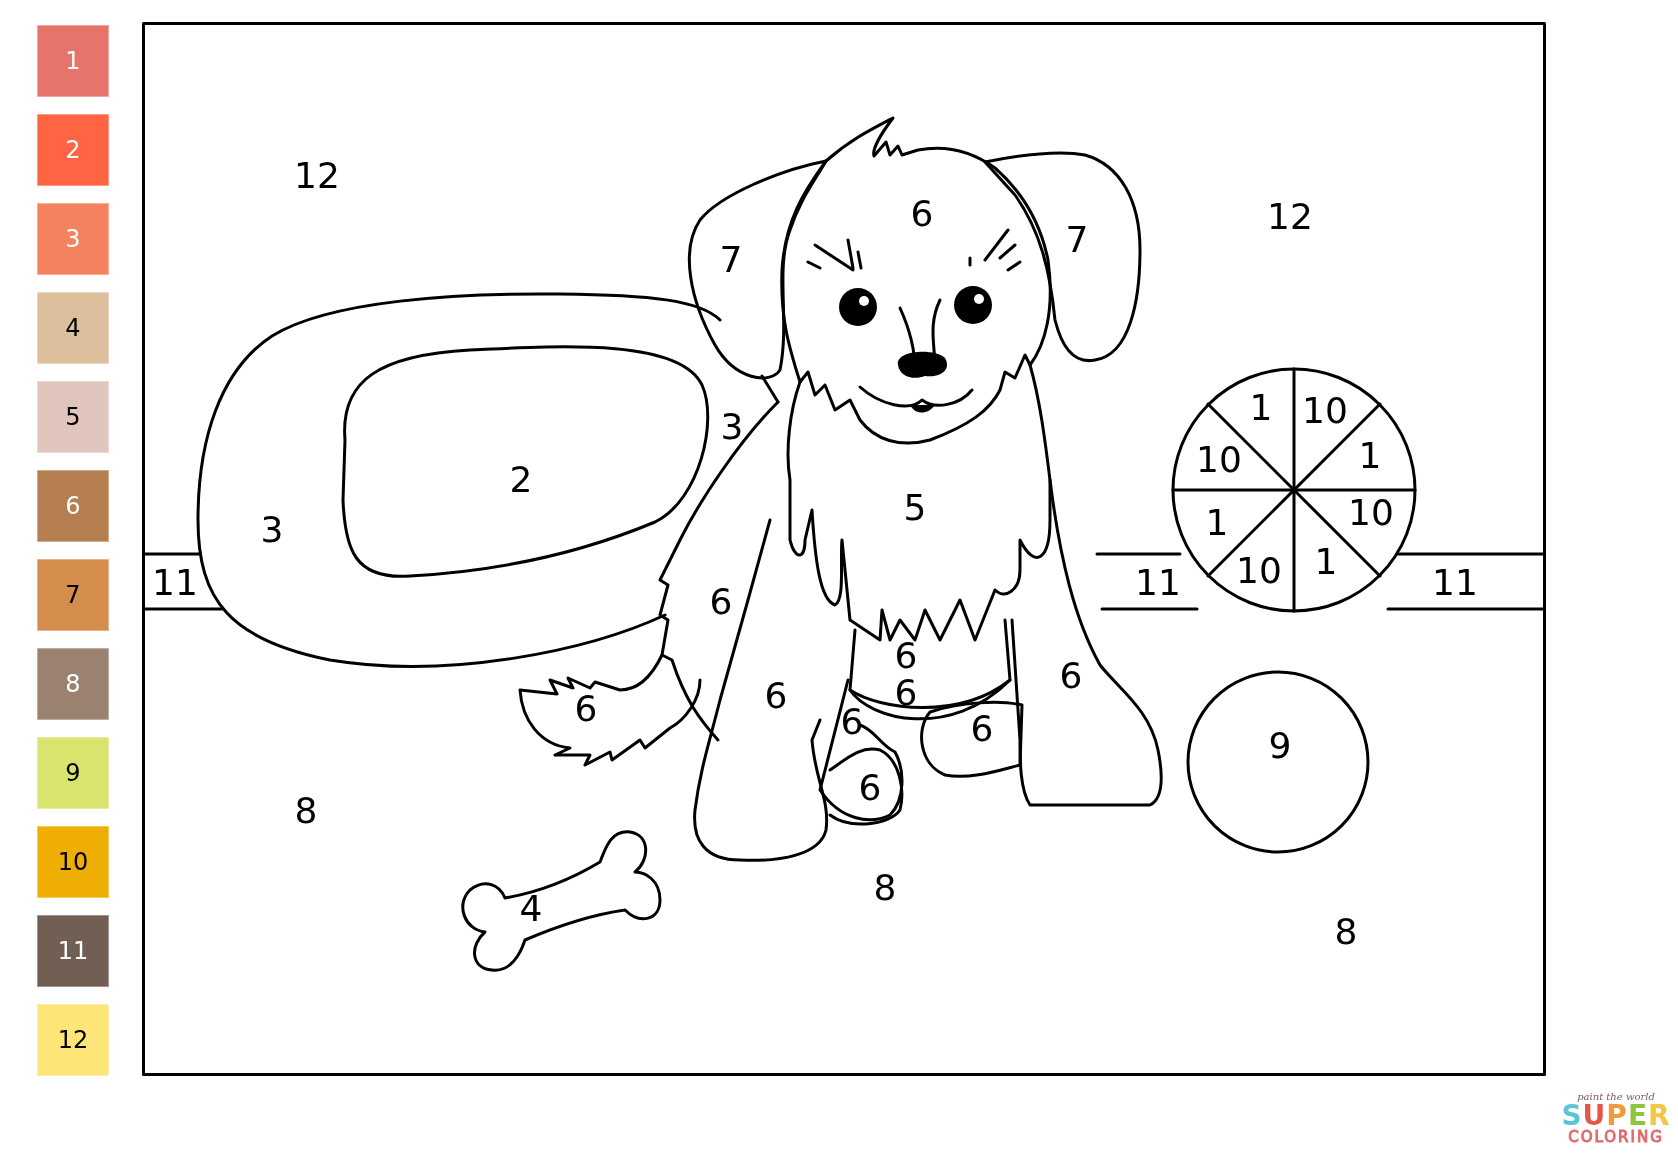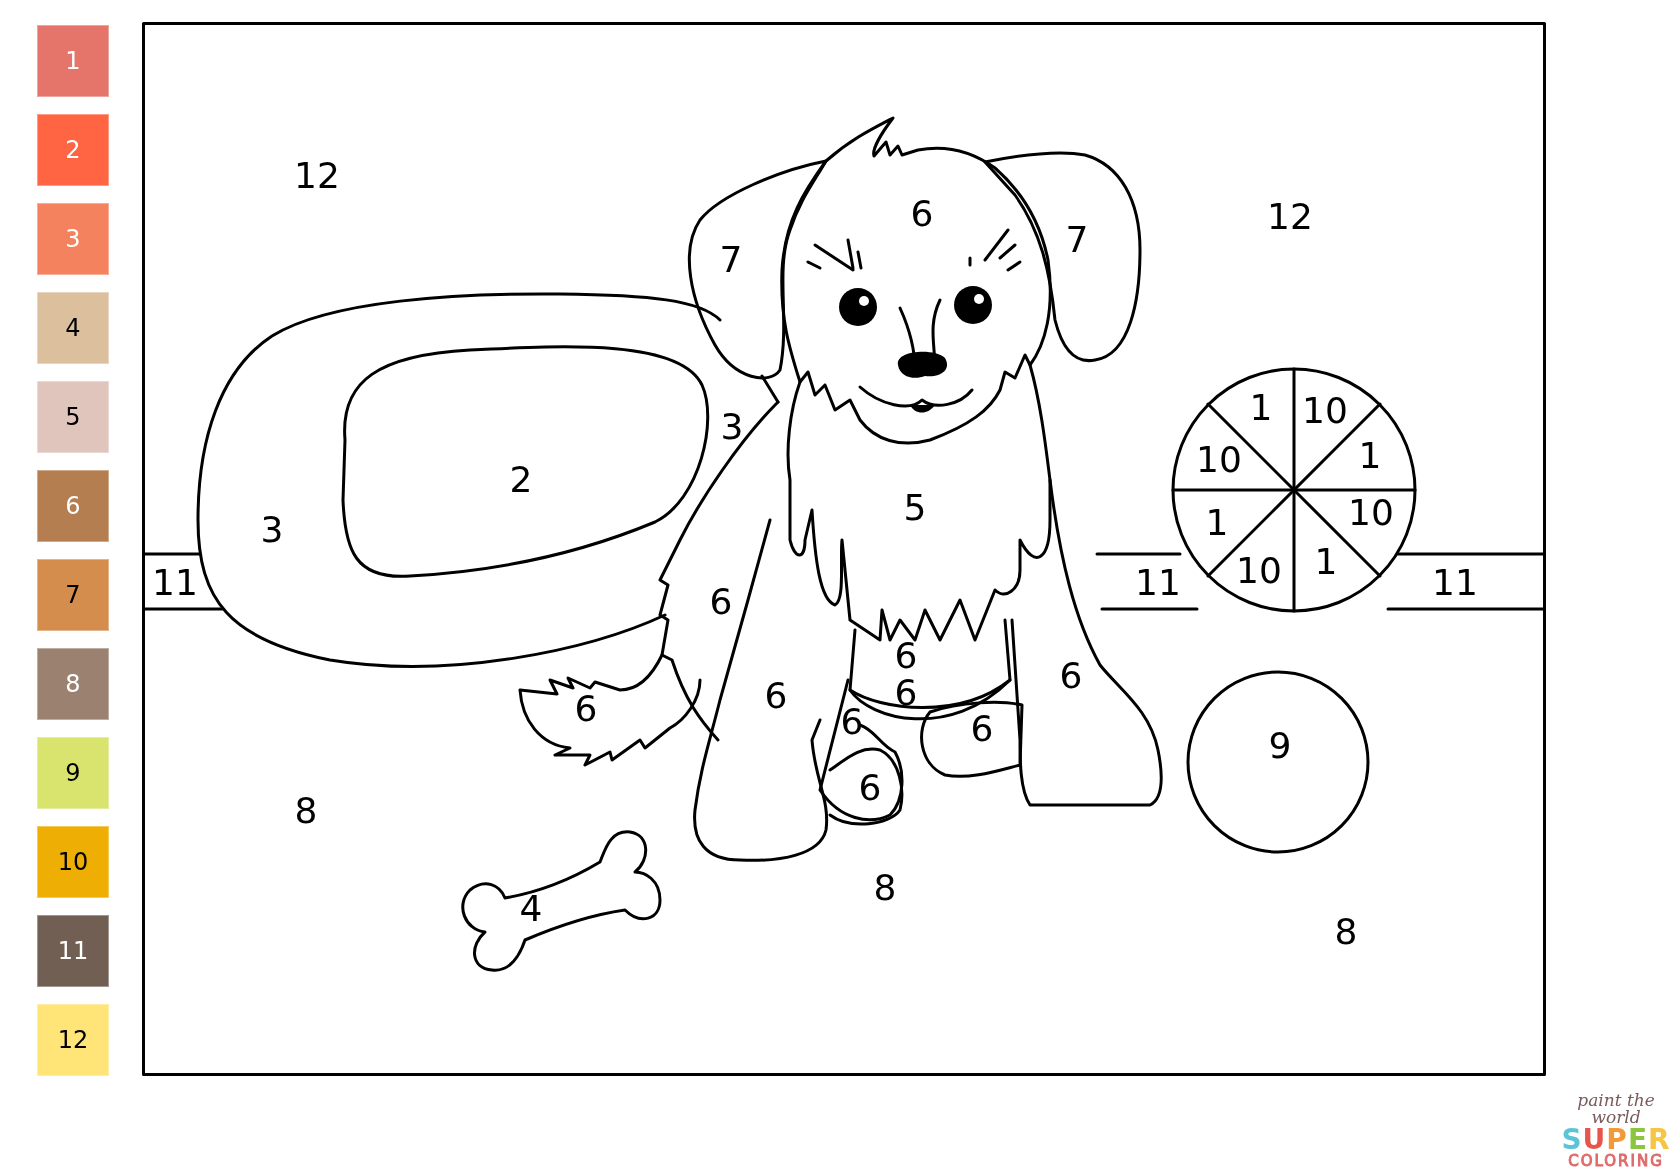--- a/index.html
+++ b/index.html
@@ -2,21 +2,21 @@
 <html><head>
 <meta charset="utf-8">
 <style>
   html,body{margin:0;padding:0;background:#fff;}
   body{width:1678px;height:1176px;position:relative;overflow:hidden;font-family:"DejaVu Sans","Liberation Sans",sans-serif;}
   .palette{position:absolute;left:37px;top:25px;width:72px;}
   .swatch{position:absolute;left:0;width:72px;height:72px;display:flex;align-items:center;justify-content:center;font-size:24px;box-sizing:border-box;border:1px solid rgba(255,255,255,.35);cursor:pointer;}
   .sheet{position:absolute;left:0;top:0;}
   .num{font-family:"DejaVu Sans","Liberation Sans",sans-serif;font-size:36px;fill:#000;text-anchor:middle;dominant-baseline:middle;}
   .logo{position:absolute;left:1556px;top:1092px;width:120px;text-align:center;line-height:1;}
-  .logo .tag{font-family:"DejaVu Serif",serif;font-style:italic;font-size:17px;color:#7a5b5b;}
+  .logo .tag{font-family:"DejaVu Serif",serif;font-style:italic;font-size:10px;color:#7a5b5b;}
   .logo .super{font-family:"DejaVu Sans",sans-serif;font-weight:bold;font-size:28px;letter-spacing:1px;}
   .logo .coloring{font-family:"DejaVu Sans",sans-serif;font-weight:normal;font-size:15px;letter-spacing:2px;color:#e06b6b;-webkit-text-stroke:1px #e06b6b;}
 </style>
 </head>
 <body>
 
 <div class="palette">
   <div class="swatch" style="top: 0px; background: rgb(229, 117, 107); color: rgb(255, 255, 255);">
       <span>1</span>
     </div>

